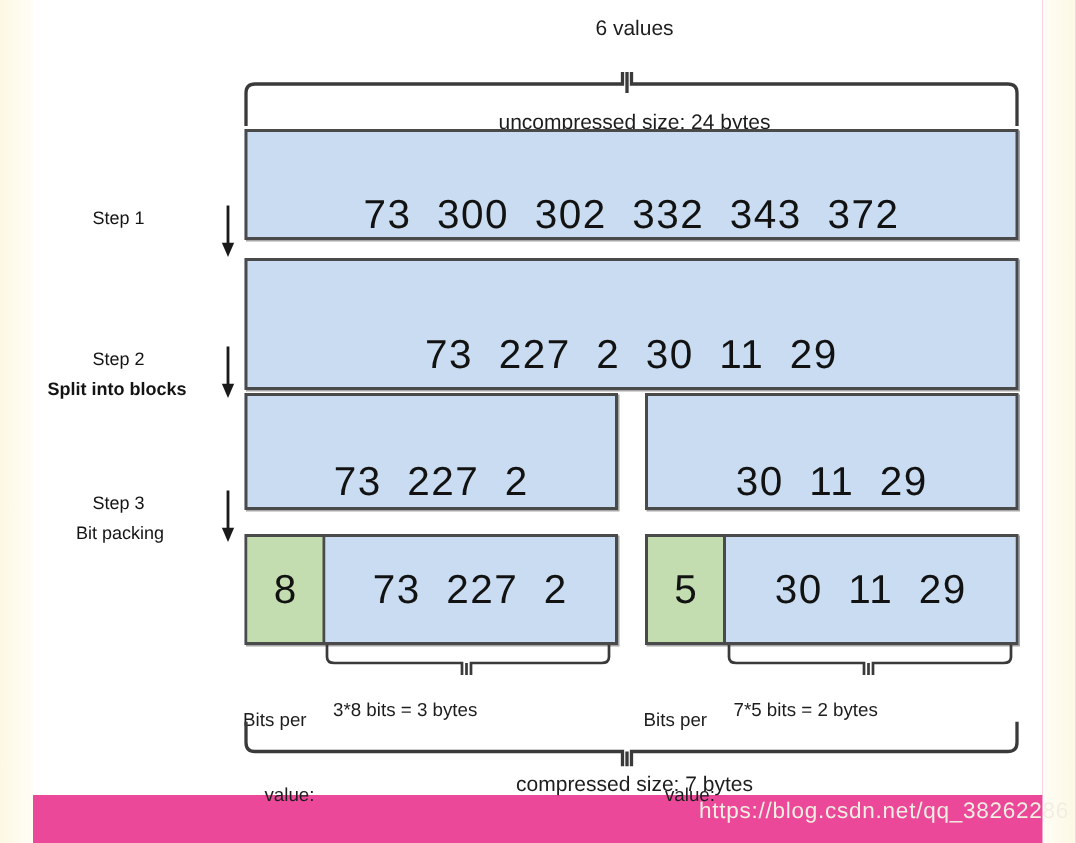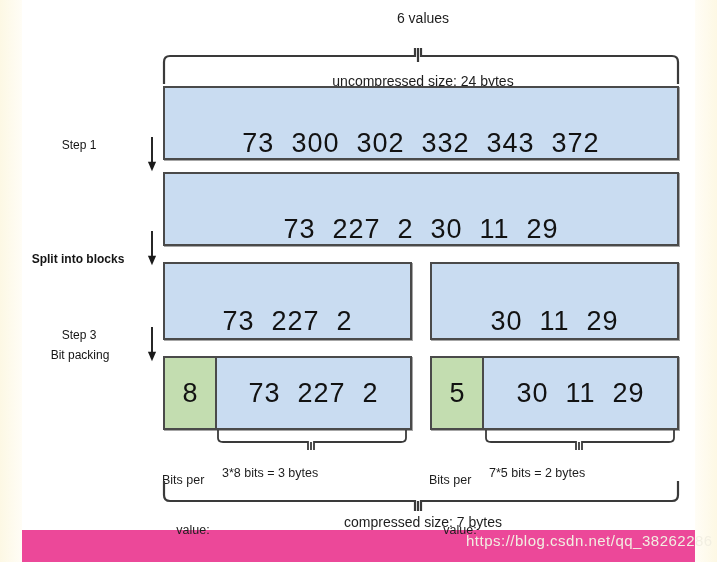--- a/index.html
+++ b/index.html
@@ -146,24 +146,25 @@
   <div class="box" style="left:163px; top:86px; width:516px; height:74px;">
     <span class="vals">73  300  302  332  343  372</span>
   </div>
 
   <div class="txt step-label" style="left:14px; top:138px; width:130px;">Step 1</div>
   <svg class="arrow" style="left:146px; top:134px;" width="14" height="42" viewBox="0 0 14 42">
     <path d="M 7 0 L 7 30" stroke="#1a1a1a" stroke-width="2.2" fill="none"></path>
     <path d="M 7 40 L 2.2 29 L 11.8 29 Z" fill="#1a1a1a"></path>
   </svg>
 
-  <div class="box" style="left:163px; top:172px; width:516px; height:74px;">
+  <div class="box" style="left:163px; top:172px; width:516px; height:88px;">
     <span class="vals">73  227  2  30  11  29</span>
   </div>
 
+  <div class="txt step-label" style="left:14px; top:232px; width:130px;">Step 2</div>
   <div class="txt step-label" style="left:0px; top:252px; width:156px;font-weight:bold;">Split into blocks</div>
   <svg class="arrow" style="left:146px; top:228px;" width="14" height="42" viewBox="0 0 14 42">
     <path d="M 7 0 L 7 30" stroke="#1a1a1a" stroke-width="2.2" fill="none"></path>
     <path d="M 7 40 L 2.2 29 L 11.8 29 Z" fill="#1a1a1a"></path>
   </svg>
 
   <div class="box" style="left:163px; top:262px; width:249px; height:78px;">
     <span class="vals">73  227  2</span>
   </div>
   <div class="box" style="left:430px; top:262px; width:249px; height:78px;">

